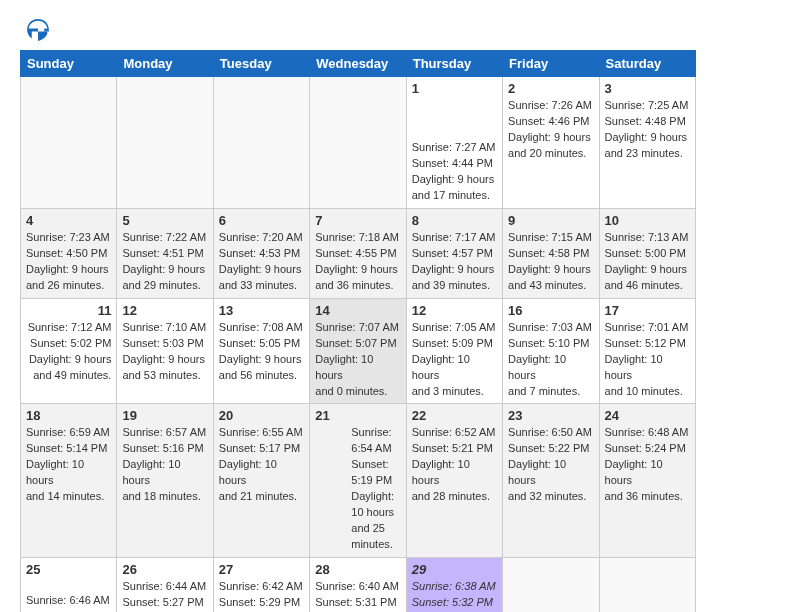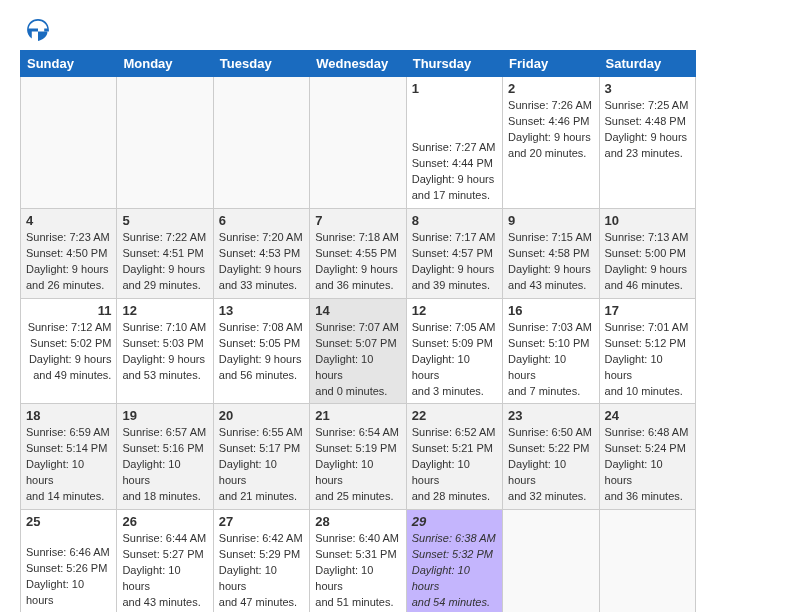--- a/index.html
+++ b/index.html
@@ -202,21 +202,21 @@
           </td>
           <td style="background: rgb(242, 242, 242);">
             <div class="day-num">20</div>
             <div class="day-info" style="white-space: pre-line;">Sunrise: 6:55 AM
 Sunset: 5:17 PM
 Daylight: 10 hours
 and 21 minutes.</div>
           </td>
           <td style="background: rgb(242, 242, 242);">
             <div class="day-num">21</div>
-            <div class="day-info" style="white-space: pre-line;">Sunrise: 6:54 AM
+            <div class="day-info" style="white-space: pre-line; margin-left: 36px;">Sunrise: 6:54 AM
 Sunset: 5:19 PM
 Daylight: 10 hours
 and 25 minutes.</div>
           </td>
           <td style="background: rgb(242, 242, 242); margin-top: 28px;">
             <div class="day-num">22</div>
             <div class="day-info" style="white-space: pre-line;">Sunrise: 6:52 AM
 Sunset: 5:21 PM
 Daylight: 10 hours
 and 28 minutes.</div>

